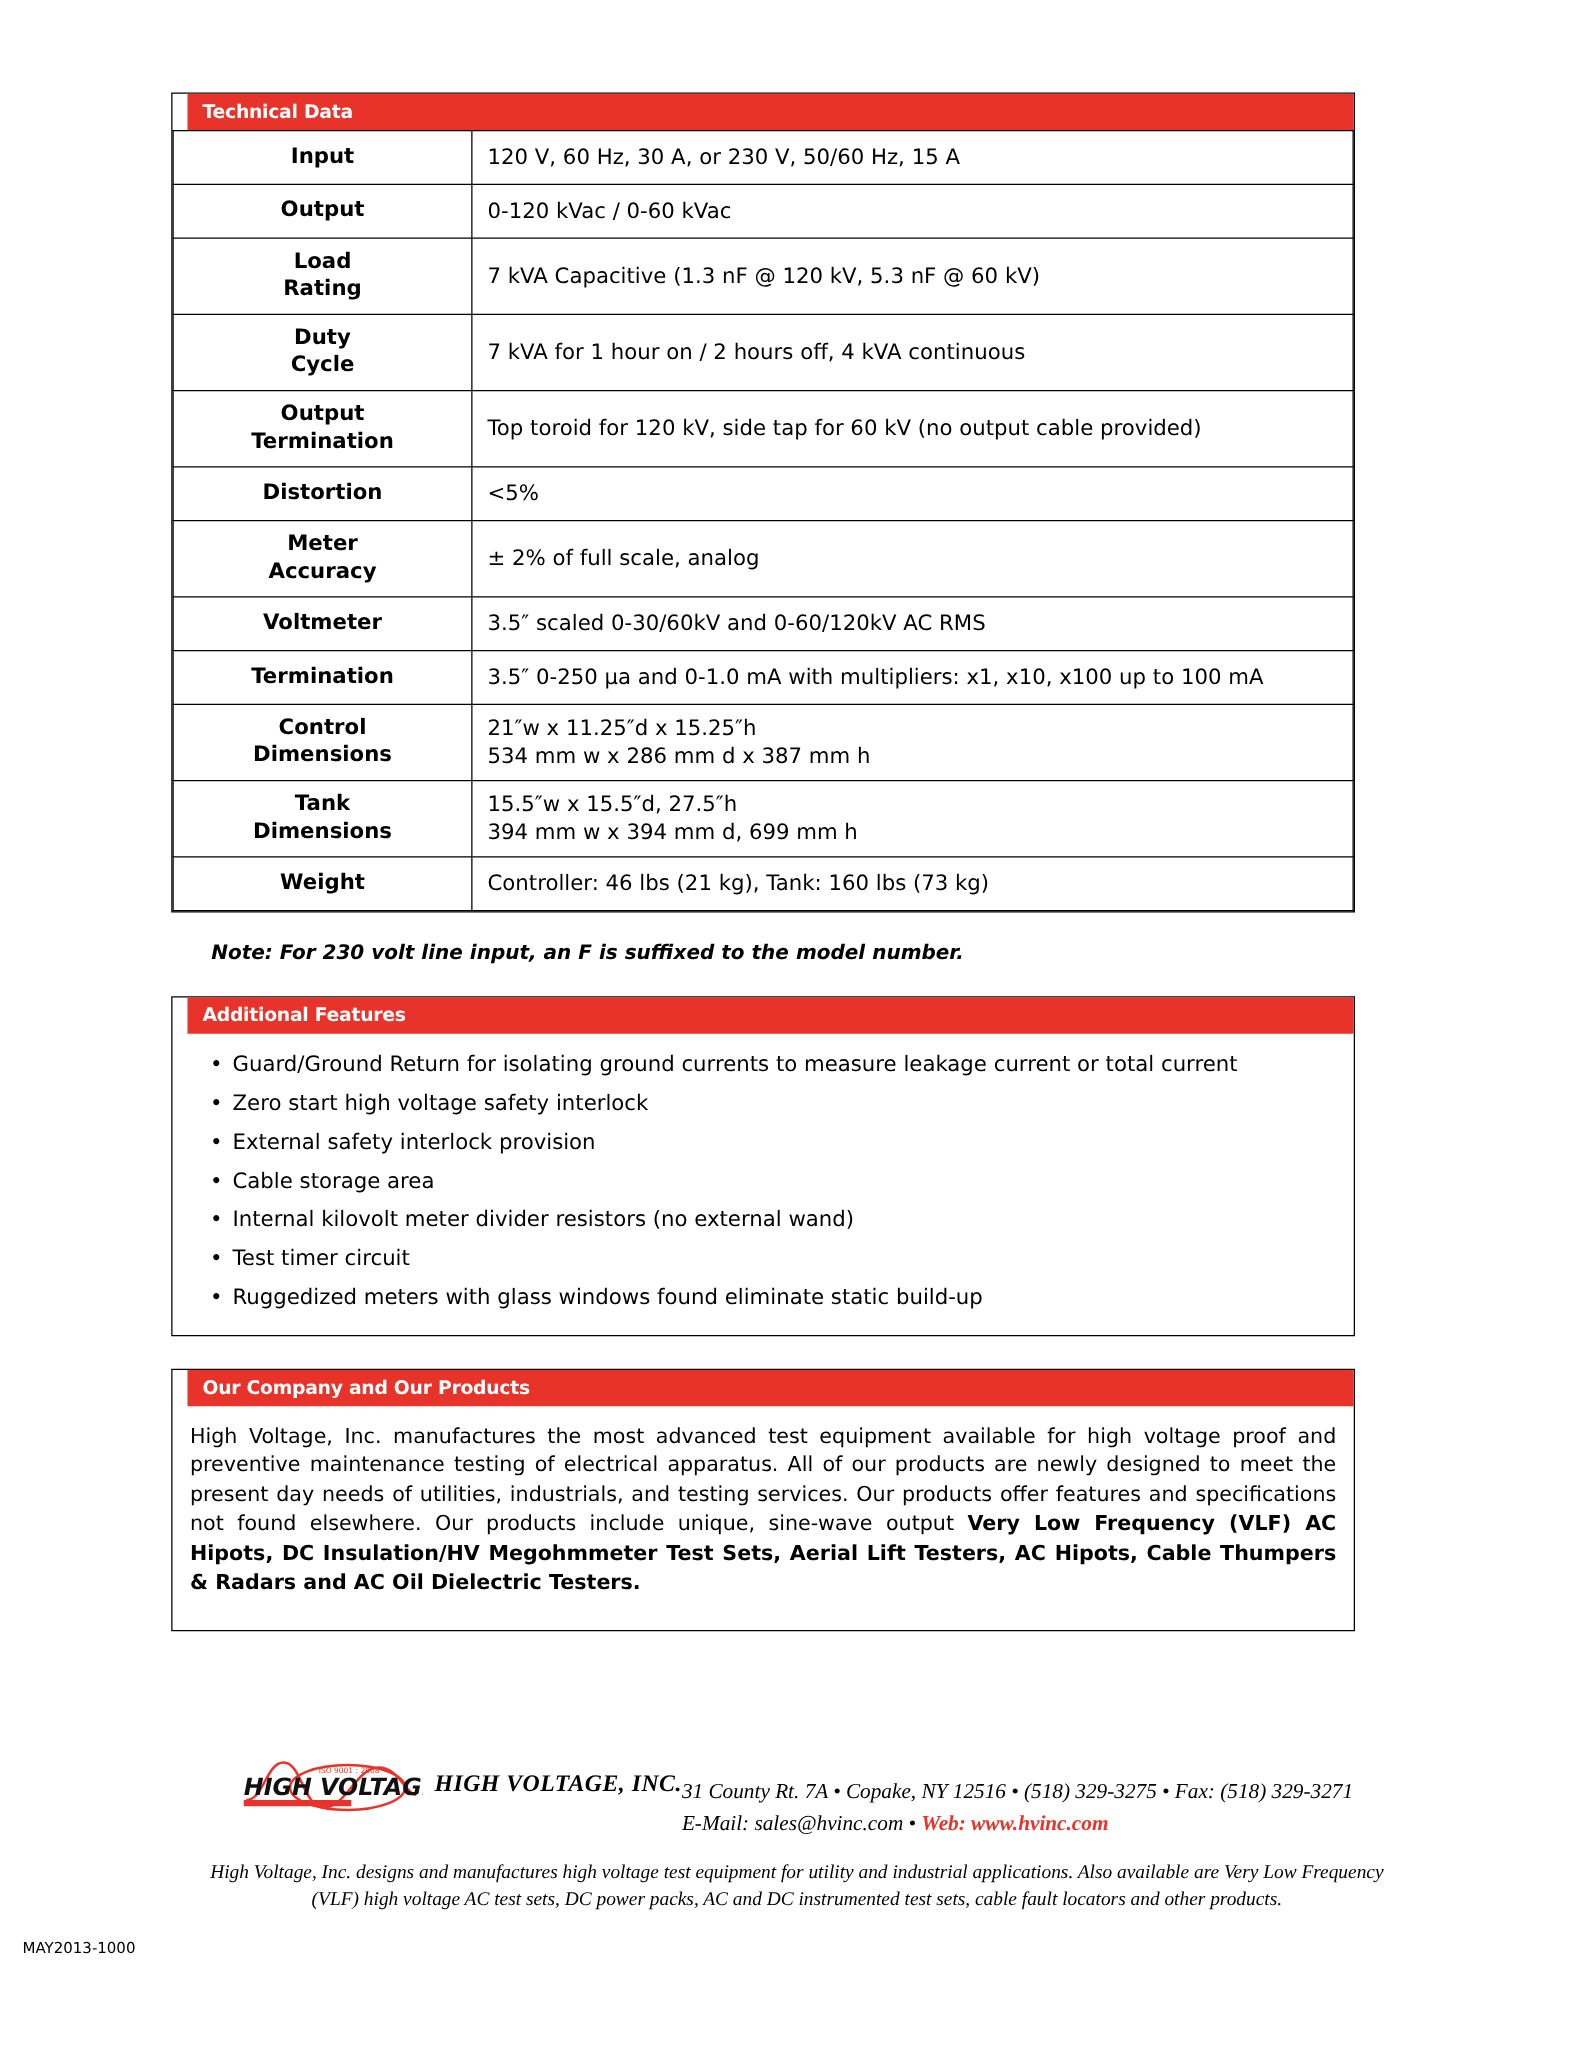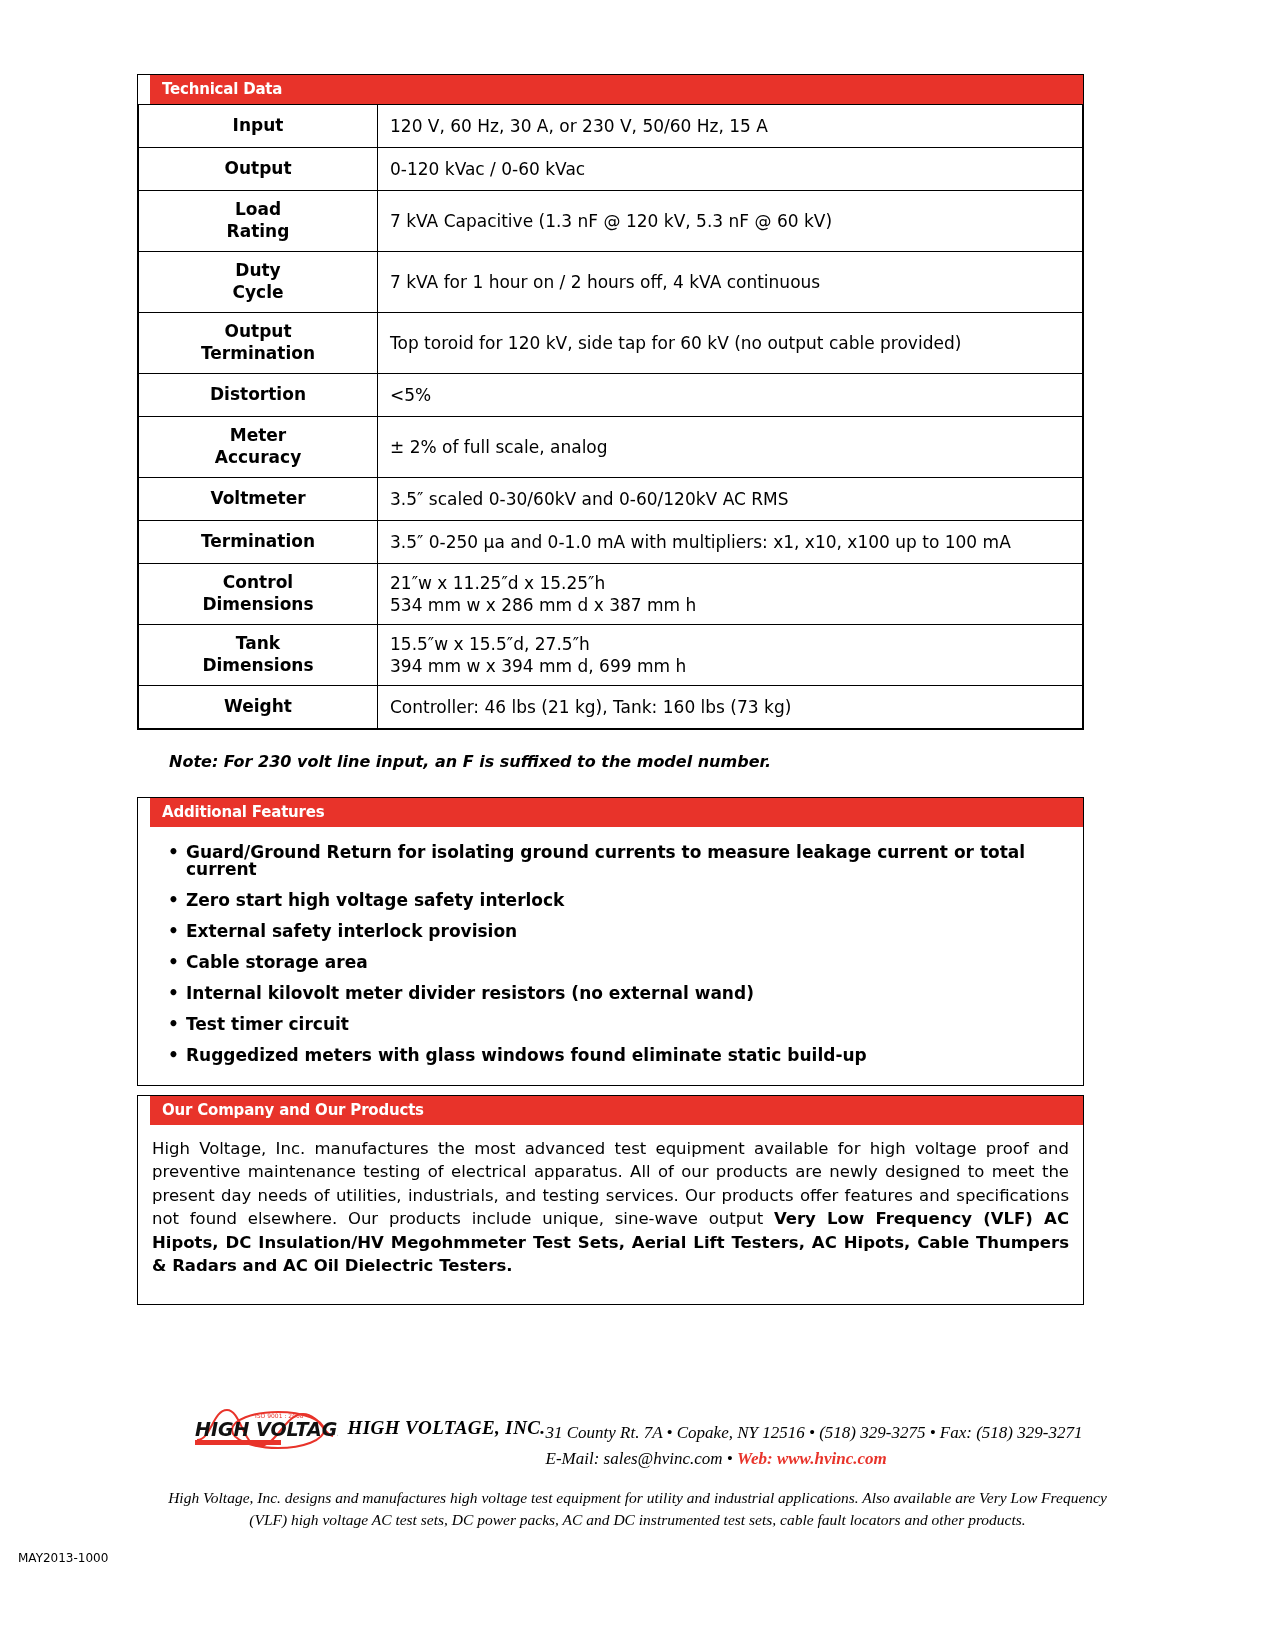--- a/index.html
+++ b/index.html
@@ -90,21 +90,20 @@
     border: 1px solid #000;
     box-sizing: border-box;
   }
   .features-body {
     padding: 10px 10px 14px 10px;
   }
   ul.features {
     margin: 0;
     padding: 0 0 0 38px;
     list-style: none;
-    font-weight: bold;
   }
   ul.features li {
     font-size: 17px;
     font-family: "DejaVu Sans", sans-serif;
     line-height: 1.0;
     padding: 7px 0 7px 0;
     position: relative;
   }
   ul.features li:before {
     content: "\2022";

